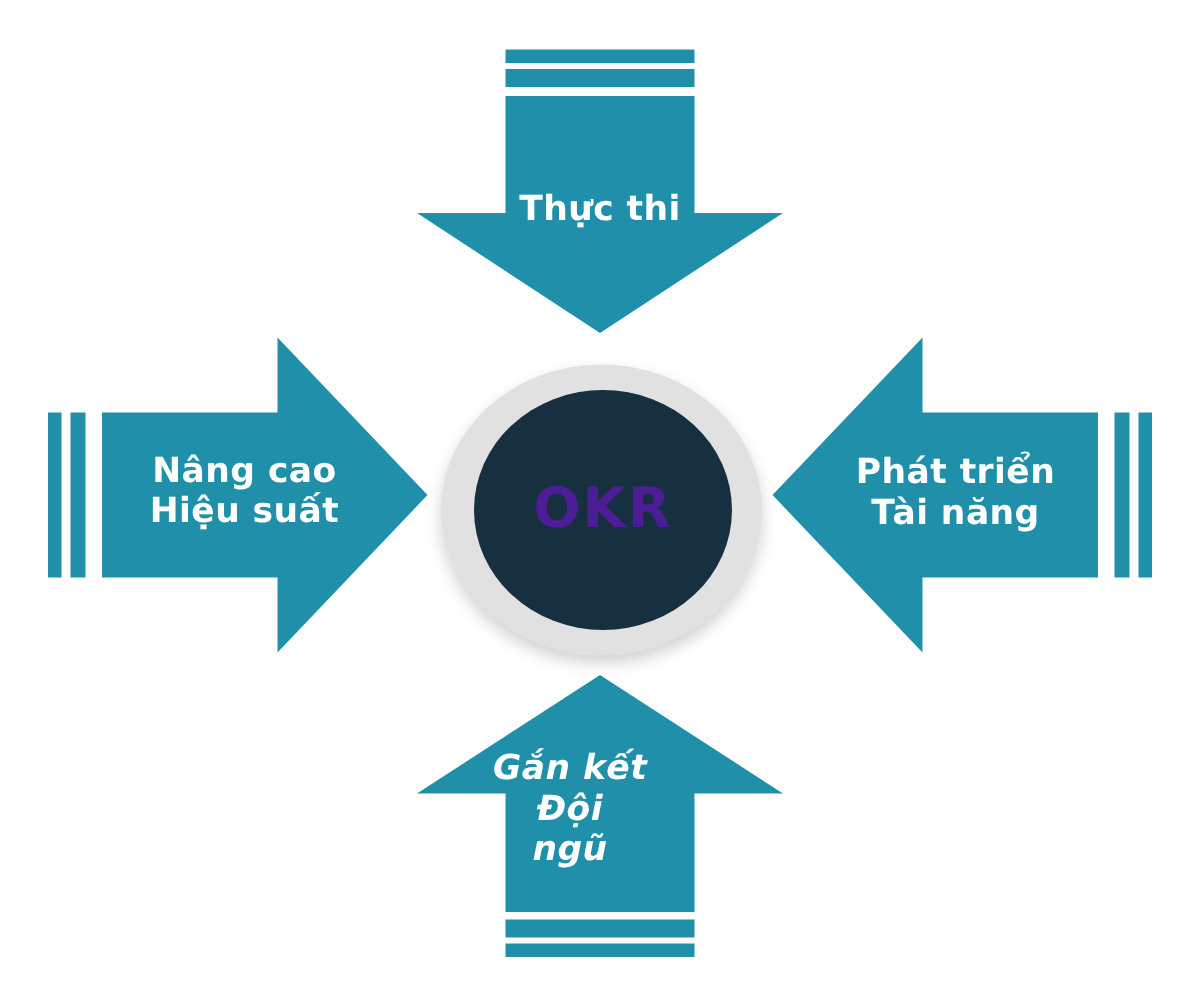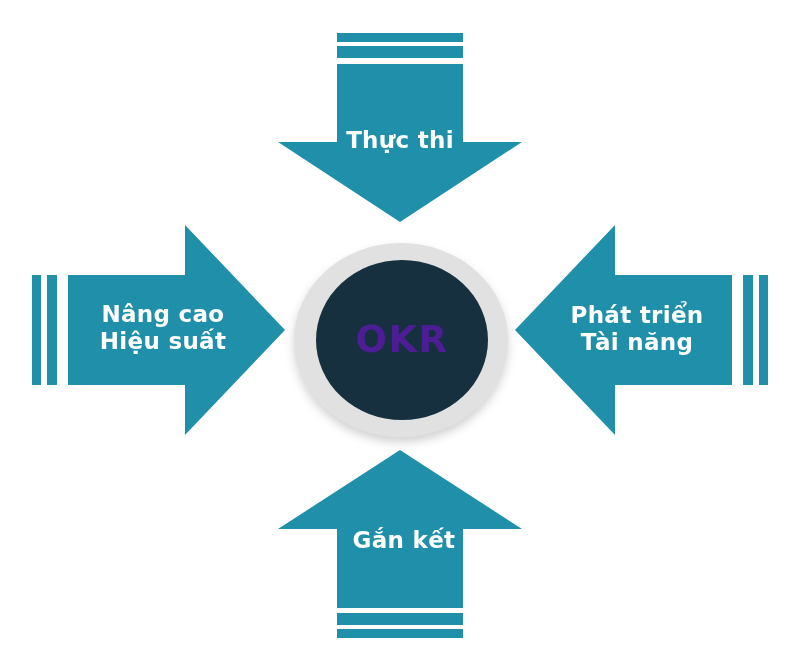--- a/index.html
+++ b/index.html
@@ -30,21 +30,21 @@
     font-weight: 700;
     font-size: 23px;
     line-height: 27px;
     text-align: center;
     white-space: nowrap;
     letter-spacing: 0.3px;
   }
   .label-top    { left: 400px; top: 140px; }
   .label-left   { left: 163px; top: 328px; }
   .label-right  { left: 637px; top: 329px; }
-  .label-bottom { left: 404px; top: 540px; }
+  .label-bottom { left: 380px; top: 540px; font-style: italic; }
   .okr-label {
     position: absolute;
     left: 402px;
     top: 339px;
     transform: translate(-50%, -50%);
     color: #4c1d95;
     font-weight: 700;
     font-size: 37px;
     letter-spacing: 1.5px;
     white-space: nowrap;
@@ -94,17 +94,19 @@
     <div>Tài năng</div>
   </div>
 
   <div class="label label-left">
     <div>Nâng cao</div>
     <div>Hiệu suất</div>
   </div>
 
   <div class="label label-bottom">
     <div>Gắn kết</div>
+    <div>Đội</div>
+    <div>ngũ</div>
   </div>
 
   <div class="okr-label">OKR</div>
 
 </div>
 
 </body></html>

